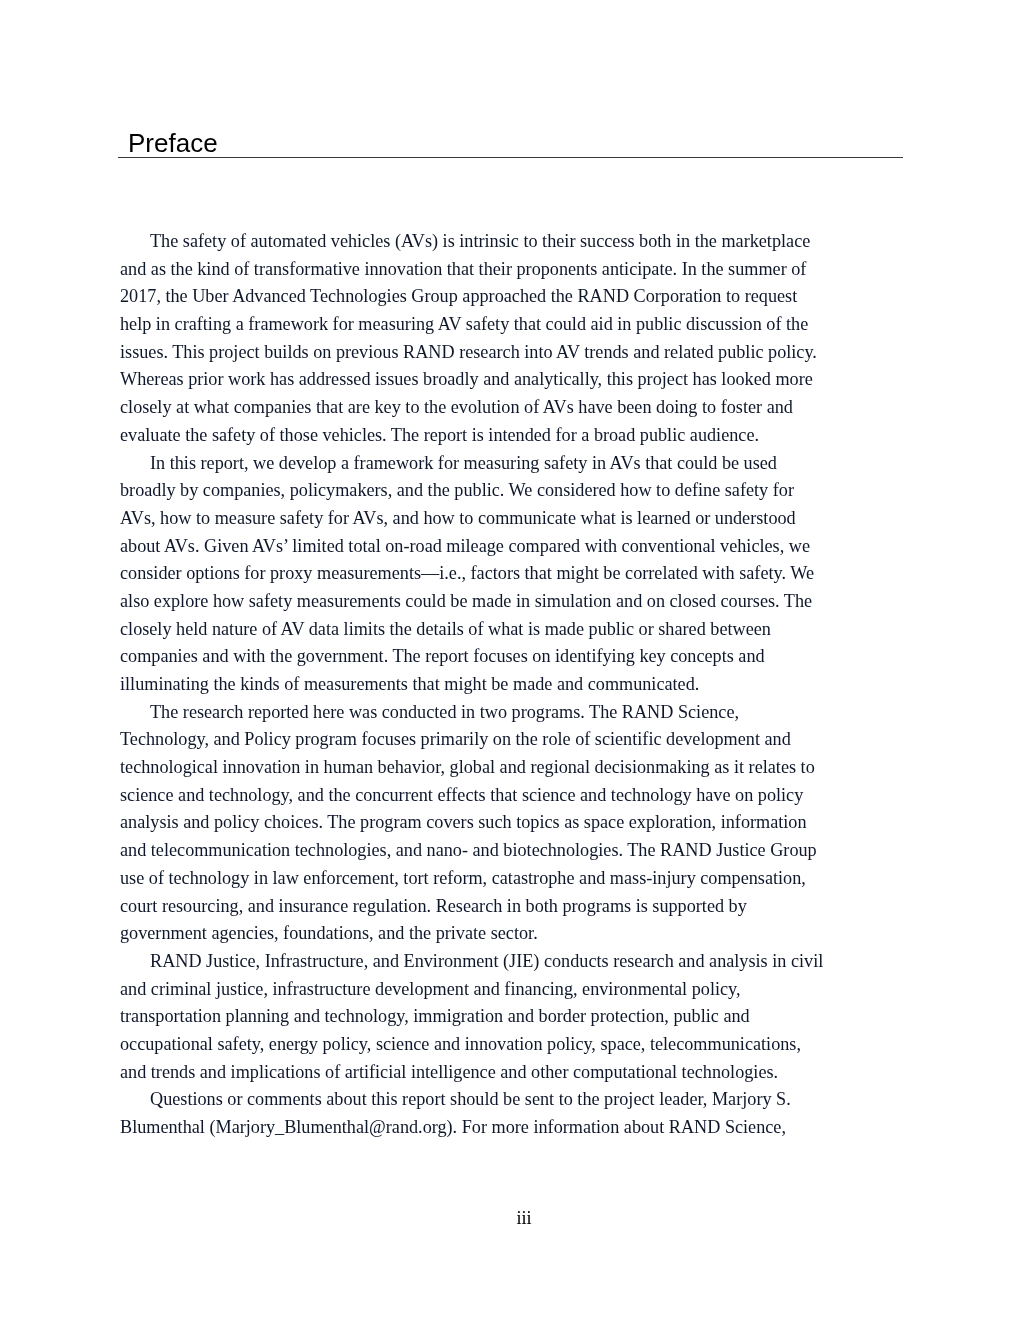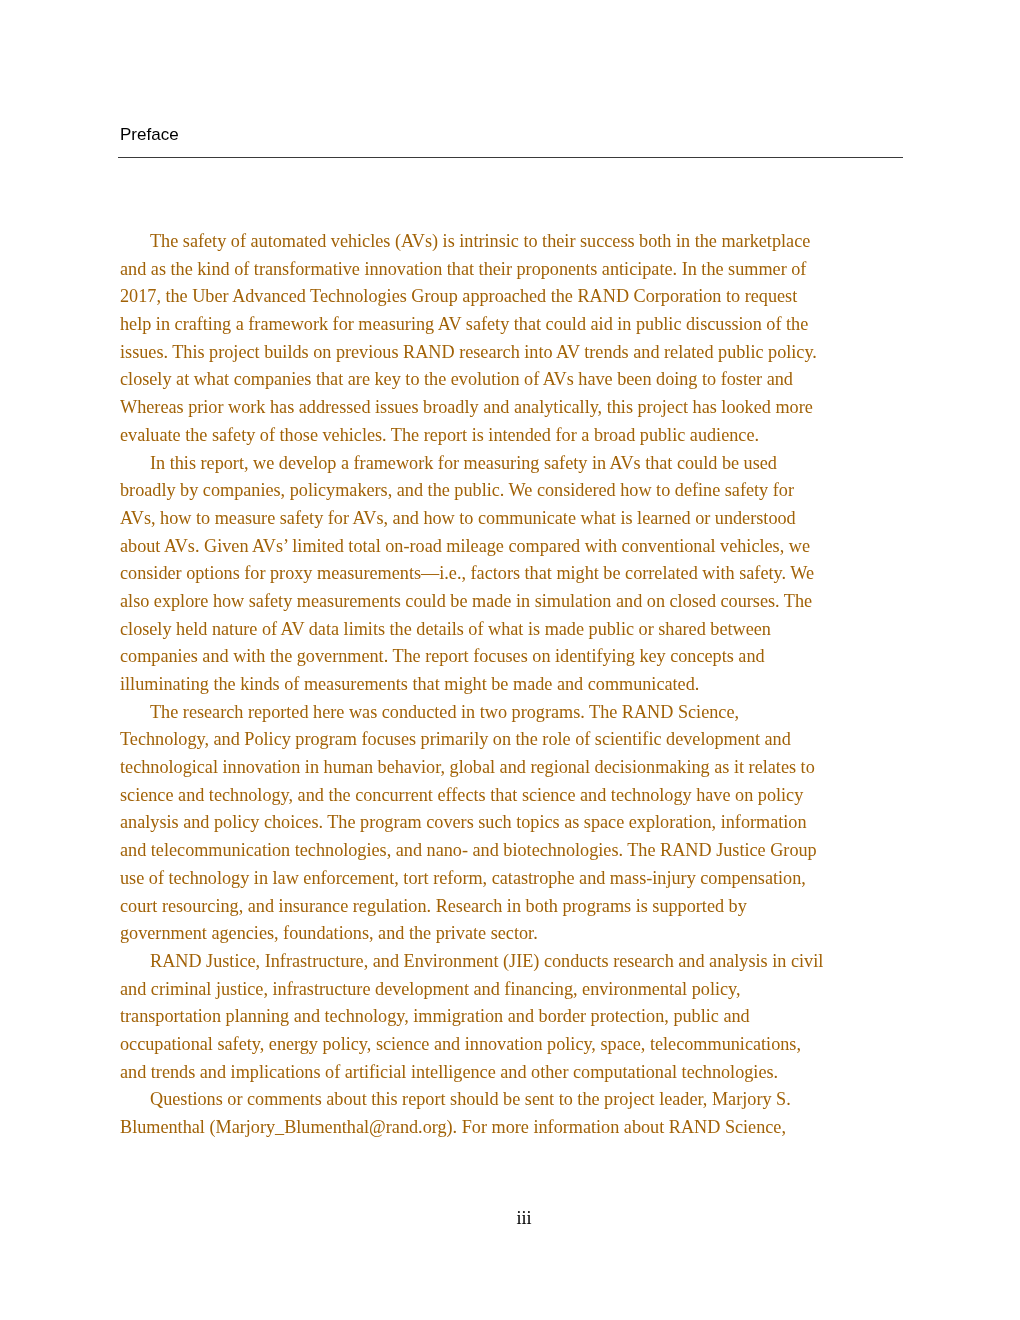--- a/index.html
+++ b/index.html
@@ -20,43 +20,43 @@
       top: 0;
       width: 1020px;
       height: 1320px;
       background: #ffffff;
     }
     .heading {
       position: absolute;
       left: 120px;
       top: 119px;
       font-family: "Liberation Sans", sans-serif;
-      font-size: 17px;
+      font-size: 26px;
       line-height: 32px;
       color: #000000;
-      margin: 0;
+      margin: 8px;
       font-weight: normal;
     }
     .heading-rule {
       position: absolute;
       left: 118px;
       top: 157px;
       width: 785px;
       height: 0;
       border-top: 1.5px solid #3a3a3a;
     }
     .body-text {
       position: absolute;
       left: 120px;
       top: 228px;
       width: 790px;
       font-family: "Liberation Serif", serif;
       font-size: 18.2px;
       line-height: 27.7px;
-      color: #a16207;
+      color: #0f172a;
     }
     .line {
       display: block;
       white-space: nowrap;
       height: 27.7px;
     }
     .line.indent {
       padding-left: 30px;
     }
     .page-number {
@@ -78,22 +78,22 @@
   <div class="heading-rule"></div>
 
   <div class="body-text">
 
     <div>
       <span class="line indent">The safety of automated vehicles (AVs) is intrinsic to their success both in the marketplace</span>
       <span class="line">and as the kind of transformative innovation that their proponents anticipate. In the summer of</span>
       <span class="line">2017, the Uber Advanced Technologies Group approached the RAND Corporation to request</span>
       <span class="line">help in crafting a framework for measuring AV safety that could aid in public discussion of the</span>
       <span class="line">issues. This project builds on previous RAND research into AV trends and related public policy.</span>
+      <span class="line">Whereas prior work has addressed issues broadly and analytically, this project has looked more</span>
       <span class="line">closely at what companies that are key to the evolution of AVs have been doing to foster and</span>
-      <span class="line">Whereas prior work has addressed issues broadly and analytically, this project has looked more</span>
       <span class="line">evaluate the safety of those vehicles. The report is intended for a broad public audience.</span>
     </div>
 
     <div>
       <span class="line indent">In this report, we develop a framework for measuring safety in AVs that could be used</span>
       <span class="line">broadly by companies, policymakers, and the public. We considered how to define safety for</span>
       <span class="line">AVs, how to measure safety for AVs, and how to communicate what is learned or understood</span>
       <span class="line">about AVs. Given AVs’ limited total on-road mileage compared with conventional vehicles, we</span>
       <span class="line">consider options for proxy measurements—i.e., factors that might be correlated with safety. We</span>
       <span class="line">also explore how safety measurements could be made in simulation and on closed courses. The</span>

